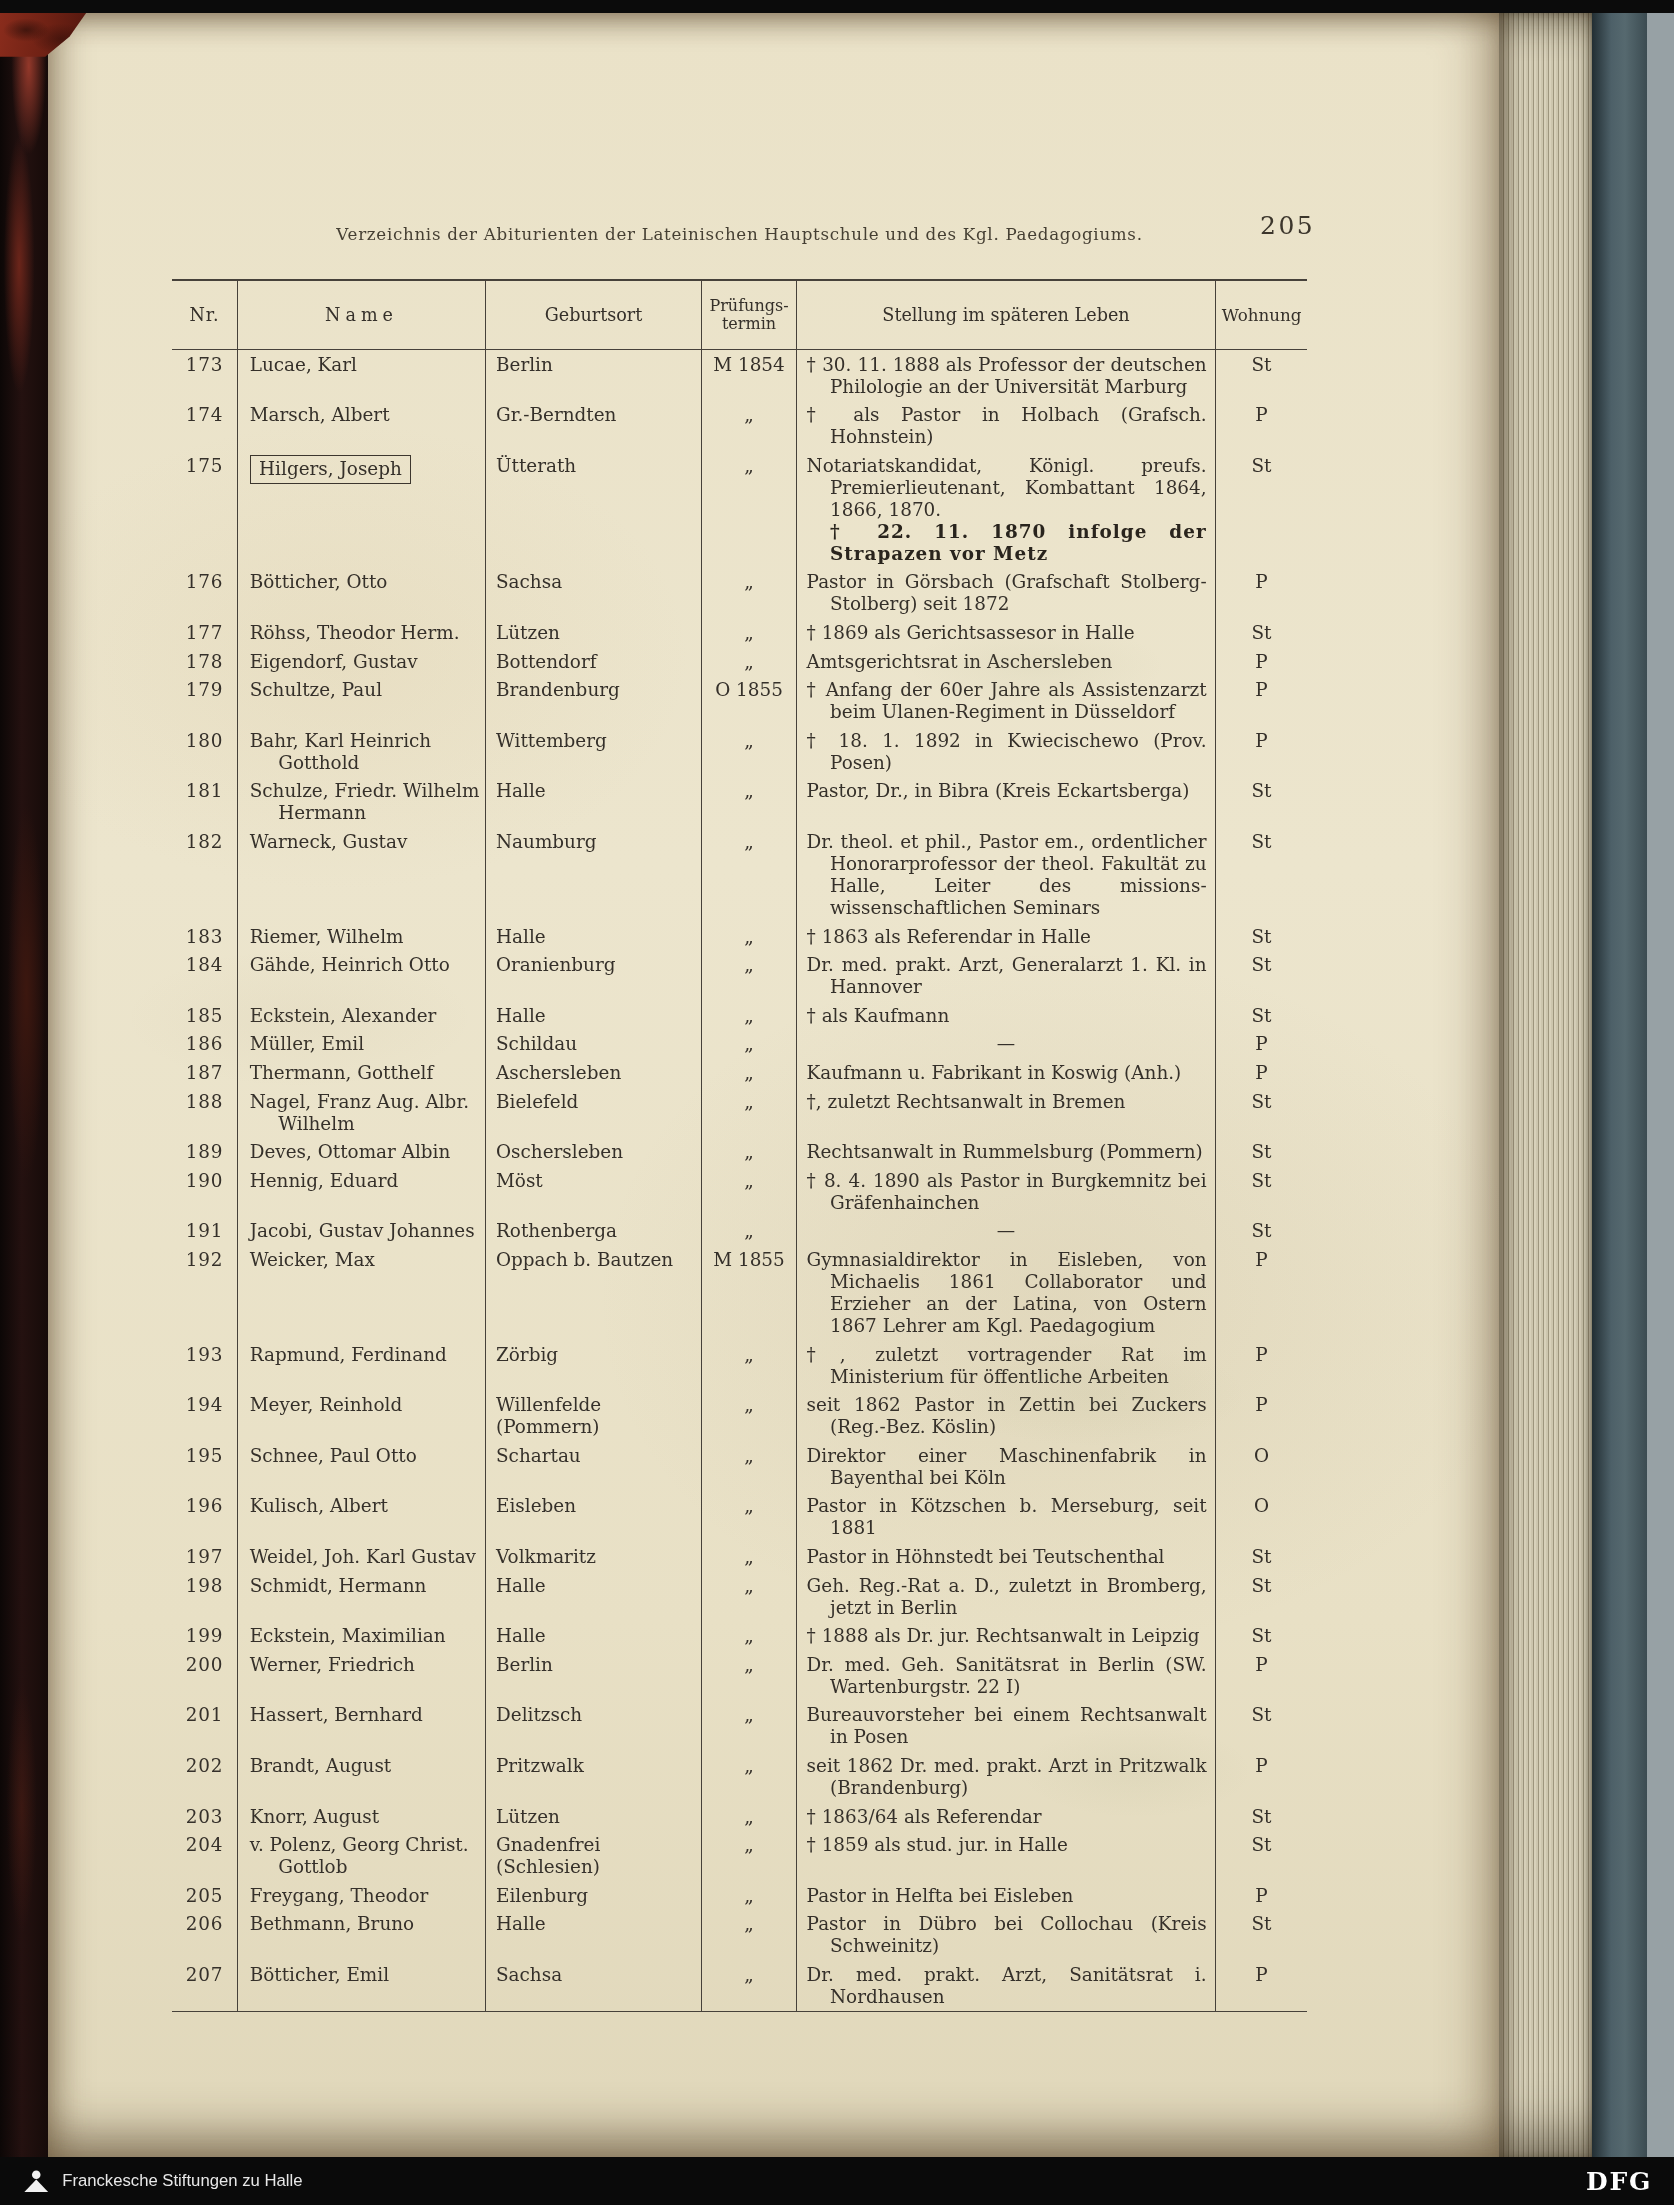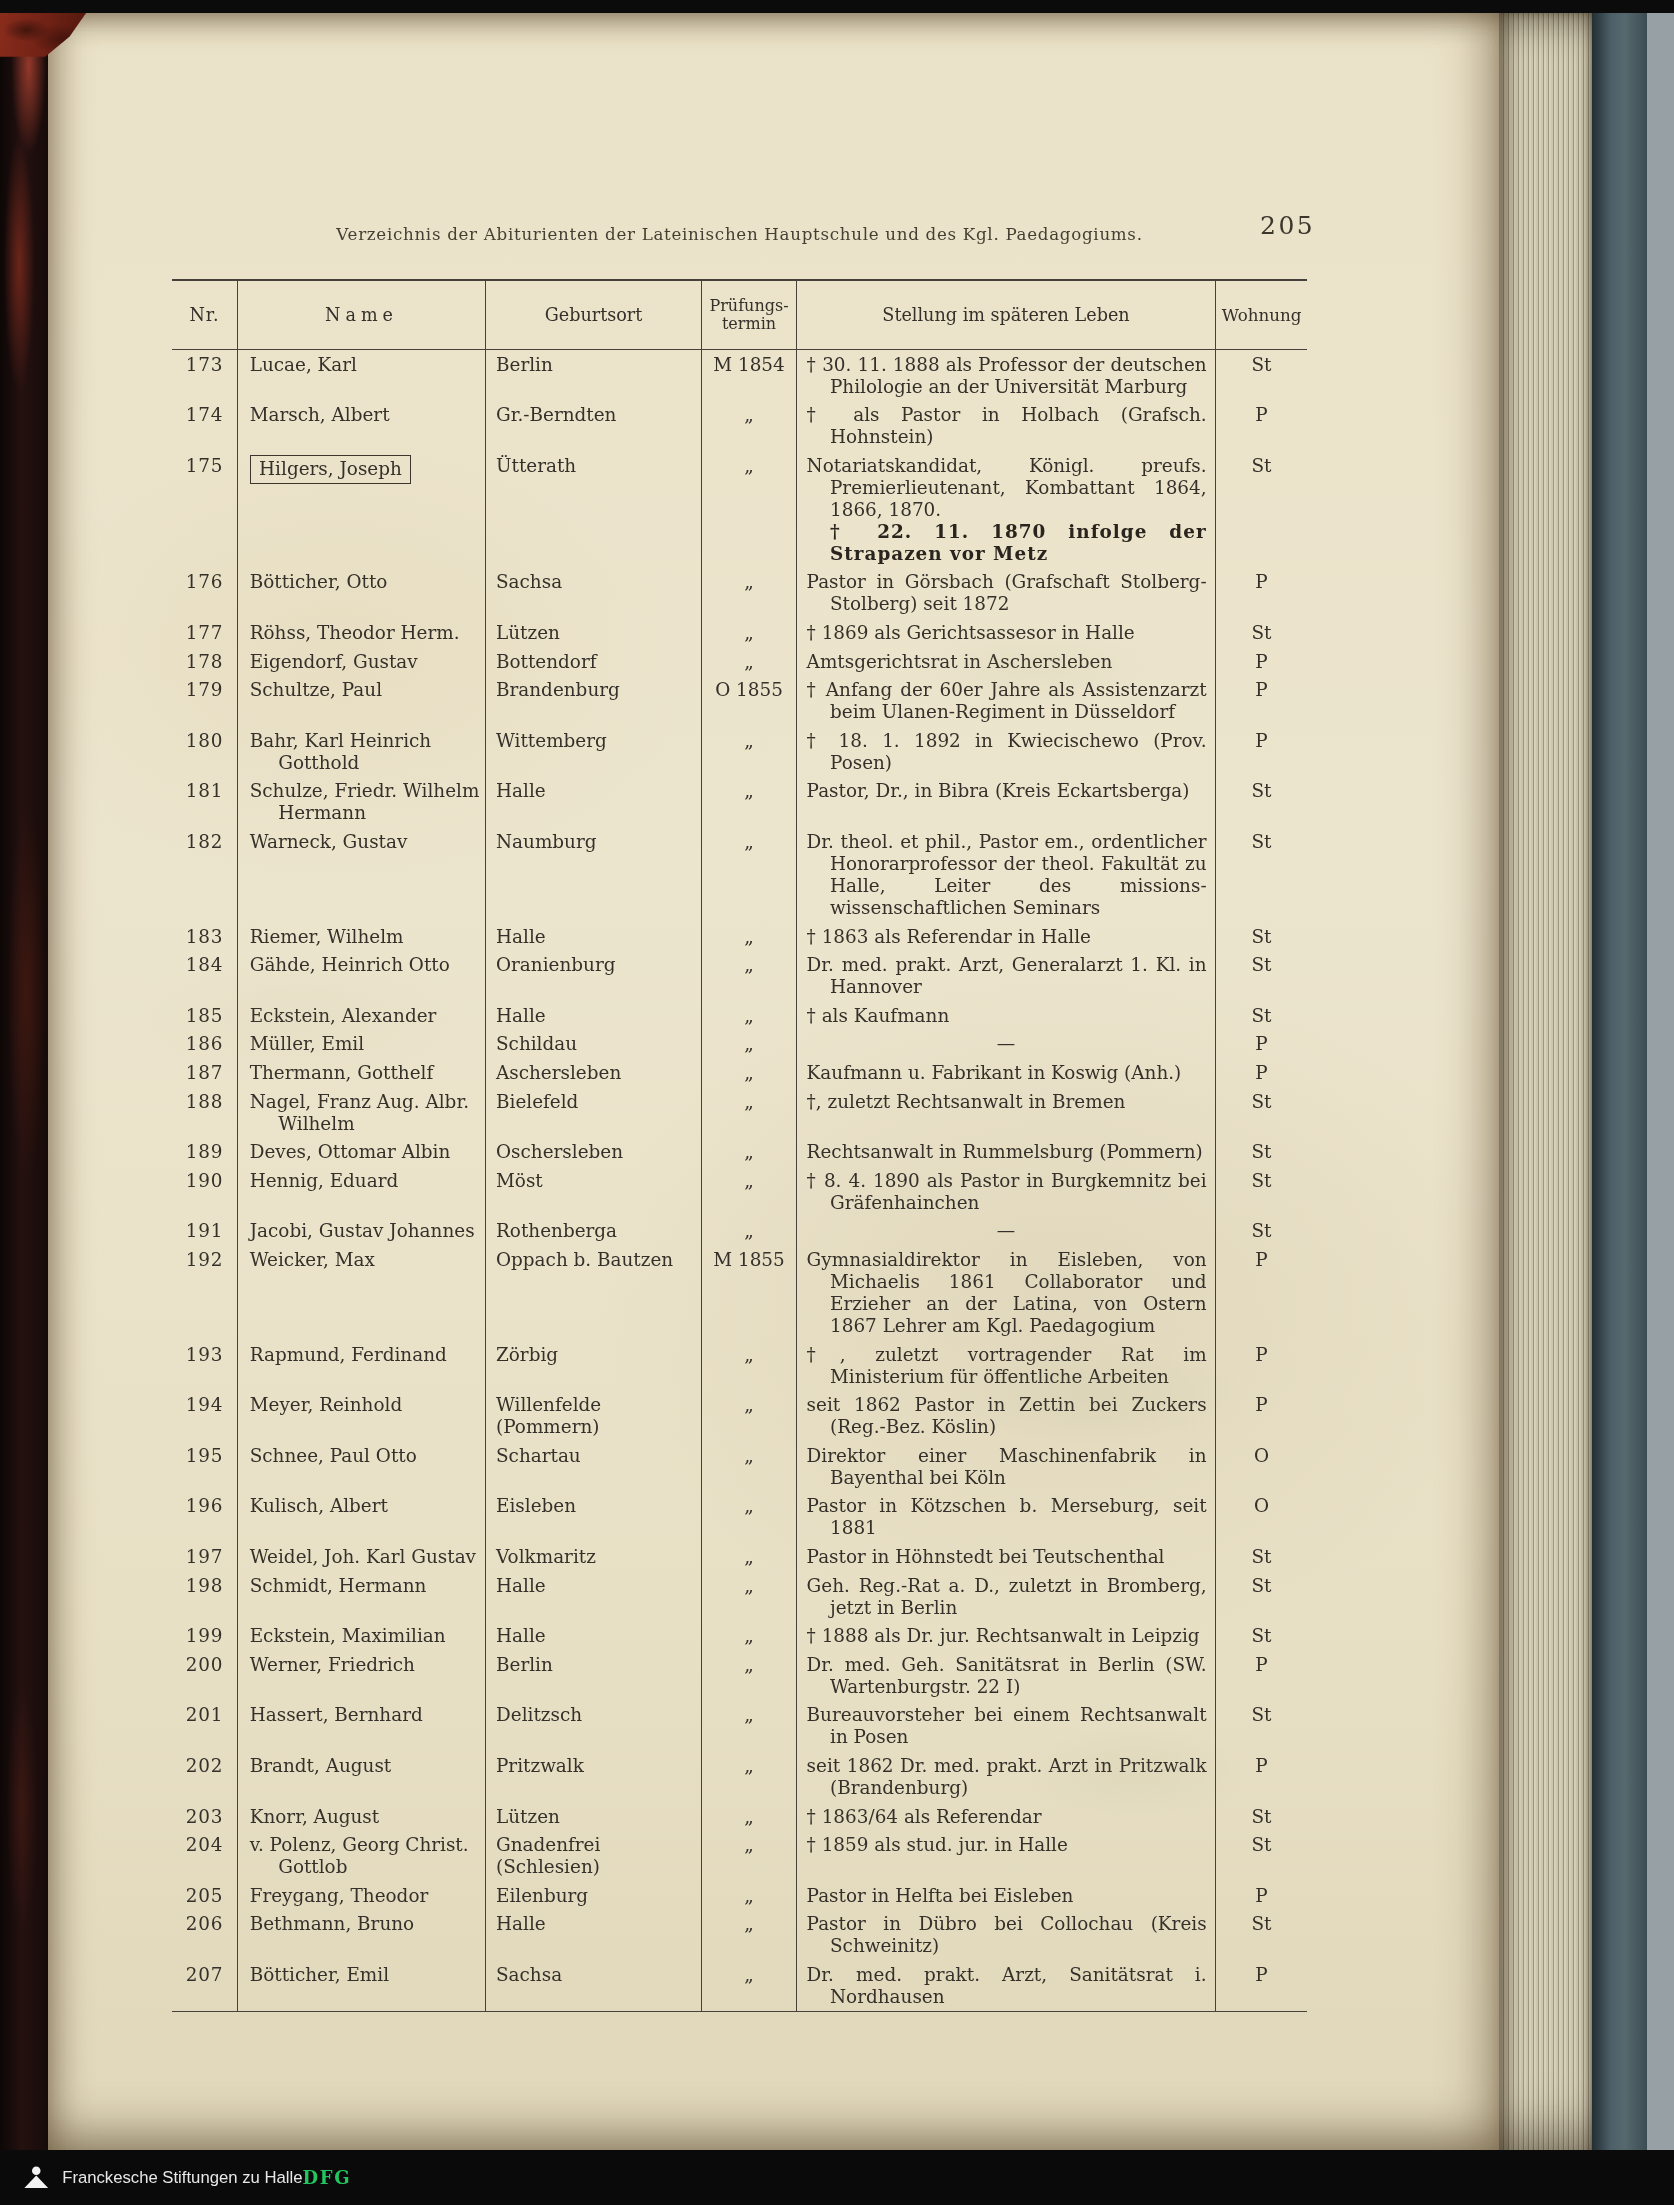--- a/index.html
+++ b/index.html
@@ -69,26 +69,26 @@
   
   .page-stack{position:absolute;left:1499px;top:13.4px;width:94px;height:2145px;z-index:2;
     background:repeating-linear-gradient(90deg,#d8d1ba 0 1.7px,#b5ad94 1.7px 2.5px,#cdc6ae 2.5px 4.2px,#9e967e 4.2px 5px);
     box-shadow: inset 11.7px 0 15px -5px rgba(50,35,15,.55), inset -6.7px 0 10px -3.3px rgba(40,30,15,.45),
                 inset 0 -50px 50px -25px rgba(40,30,15,.5), inset 0 33px 33px -21px rgba(40,30,15,.45);}
   .cover{position:absolute;left:1592px;top:13.4px;width:55px;height:2145px;z-index:2;
     background:linear-gradient(90deg,#222e33,#4d6068 35%,#56696f 60%,#3c4c52);}
 
   
   .top-bar{position:absolute;left:0;top:0;width:100%;height:13.4px;background:#0b0b0b;z-index:5;}
-  .footer-bar{position:absolute;left:0;bottom:0;width:100%;height:55px;background:#0a0a0a;z-index:6;
-    display:flex;align-items:center;box-sizing:border-box;padding:0 22px;}
+  .footer-bar{position:absolute;left:0;bottom:0;width:100%;height:48px;background:#0a0a0a;z-index:6;
+    display:flex;align-items:center;justify-content:space-between;box-sizing:border-box;padding:0 22px;}
   .footer-left{display:flex;align-items:center;gap:11.7px;}
   .footer-left svg{display:block;}
   .footer-label{color:#e8e8e8;font-family:"Liberation Sans",sans-serif;font-size:16.7px;}
-  .dfg{color:#22c55e;font-family:"DejaVu Serif",serif;font-weight:bold;font-size:18px;letter-spacing:1.7px;}
+  .dfg{color:#ffffff;font-family:"DejaVu Serif",serif;font-weight:bold;font-size:25px;letter-spacing:1.7px;}
 </style>
 </head>
 <body>
 
 <div class="scan">
   <div class="binding"></div>
   <div class="page">
     <div class="running-head">Verzeichnis der Abiturienten der Lateinischen Hauptschule und des Kgl. Paedagogiums.</div>
     <div class="page-number">205</div>
 

